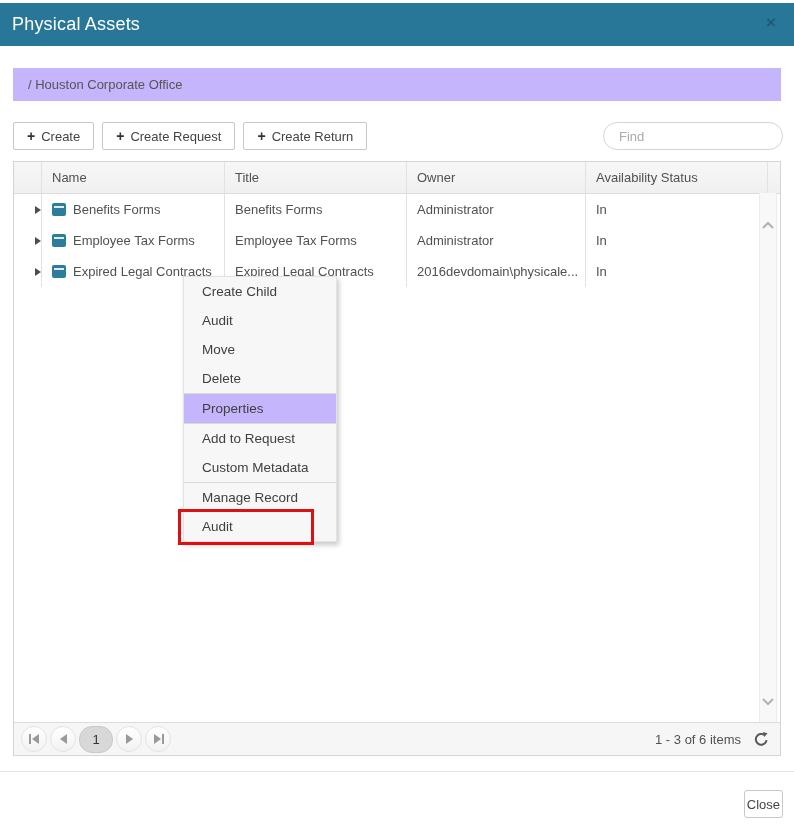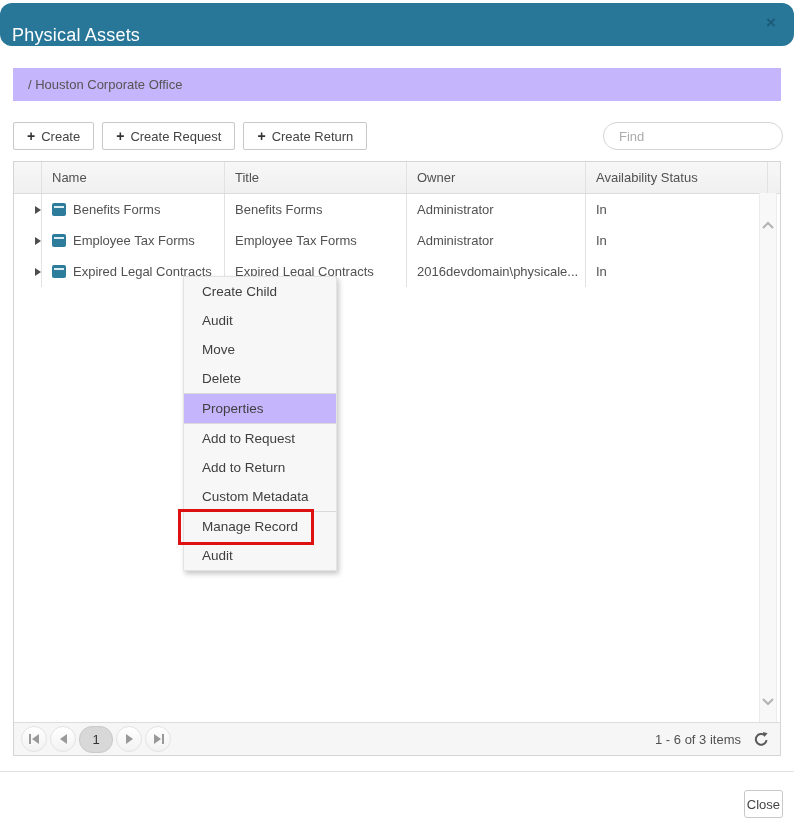--- a/index.html
+++ b/index.html
@@ -6,21 +6,21 @@
   body{
     width:794px;height:832px;position:relative;overflow:hidden;
     background:#ffffff;
     font-family:"Liberation Sans","DejaVu Sans",sans-serif;
     color:#4a4a4a;
     -webkit-font-smoothing:antialiased;
   }
   
   .titlebar{
     position:absolute;left:0;top:3px;width:794px;height:43px;
-    background:#287698;display:flex;align-items:flex-end;border-radius:12px;
+    background:#287698;display:flex;align-items:center;
   }
   .titlebar .title{
     color:#ffffff;font-size:18px;font-weight:400;margin-left:12px;letter-spacing:.2px;
   }
   .titlebar .close-x{
     position:absolute;right:12px;top:9px;width:22px;height:22px;
     color:#1c5b78;font-size:17px;font-weight:700;text-align:center;line-height:22px;
     cursor:pointer;
   }
   
@@ -233,21 +233,21 @@
         <svg width="9" height="10" viewBox="0 0 9 10">
             <path d="M1 0 L8 5 L1 10 Z" fill="#999"></path>
           </svg>
       </div>
       <div class="pg-btn">
         <svg width="11" height="10" viewBox="0 0 11 10">
             <path d="M1 0 L8 5 L1 10 Z" fill="#999"></path>
             <rect x="9" y="0" width="2" height="10" fill="#999"></rect>
           </svg>
       </div>
-      <span class="pg-summary">1 - 6 of 3 items</span>
+      <span class="pg-summary">1 - 3 of 6 items</span>
       <span class="pg-refresh">
         <svg width="17" height="17" viewBox="0 0 17 17">
           <path d="M13.6 9.2 A5.4 5.4 0 1 1 11.6 4.1" fill="none" stroke="#5a5a5a" stroke-width="2"></path>
           <path d="M9.8 1.1 L14.6 2.2 L11.3 5.9 Z" fill="#5a5a5a"></path>
         </svg>
       </span>
     </div>
   </div>
 
   <div class="context-menu">
@@ -257,21 +257,20 @@
       <div class="cm-item">Move</div>
       <div class="cm-item">Delete</div>
     </div>
     <div class="cm-sep"></div>
     <div class="cm-group cm-group-mid">
       <div class="cm-item">Properties</div>
     </div>
     <div class="cm-sep"></div>
     <div class="cm-group">
       <div class="cm-item">Add to Request</div>
-      <div class="cm-item">Add to Return</div>
       <div class="cm-item">Custom Metadata</div>
     </div>
     <div class="cm-sep"></div>
     <div class="cm-group">
       <div class="cm-item">Manage Record</div>
       <div class="cm-item">Audit</div>
     </div>
   </div>
 
   <div class="red-box"></div>

